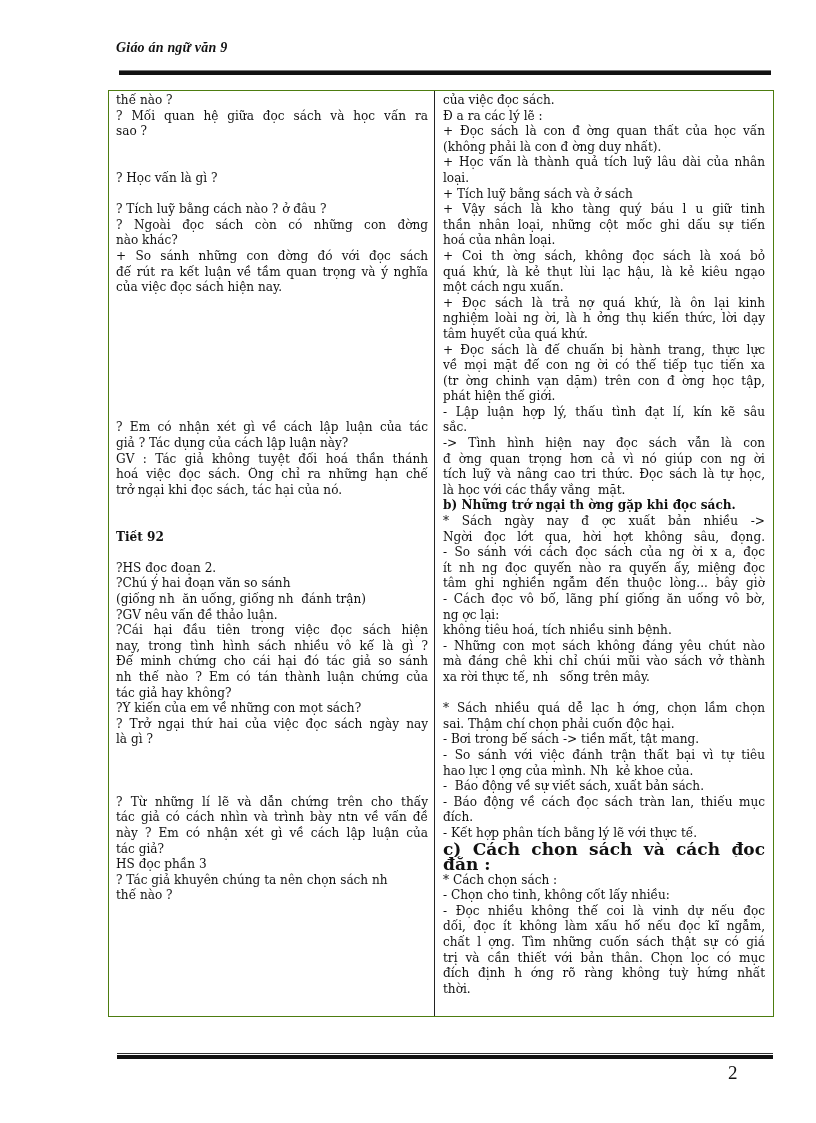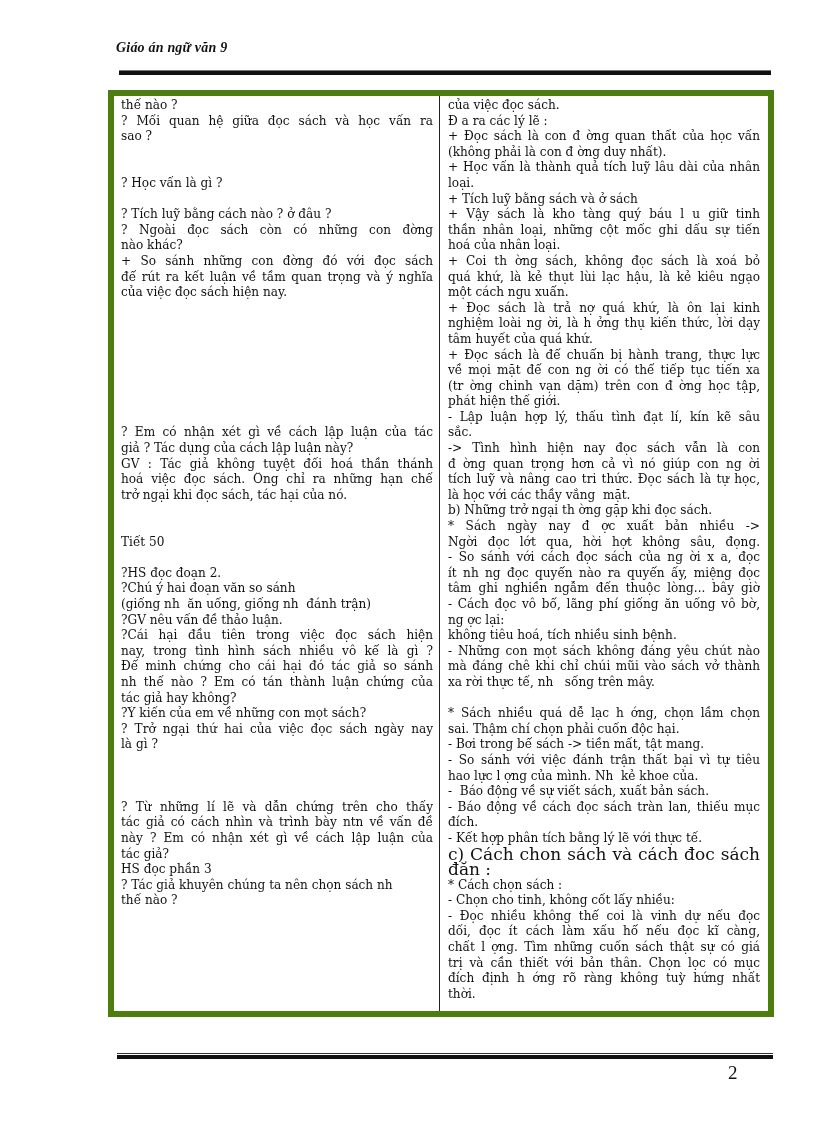--- a/index.html
+++ b/index.html
@@ -1,25 +1,25 @@
 <!DOCTYPE html>
 <html><head>
   <meta charset="utf-8">
   <style>
     html, body { margin: 0; padding: 0; background: #ffffff; }
     body { width: 816px; height: 1123px; position: relative; overflow: hidden; font-family: "DejaVu Serif", "Liberation Serif", serif; color: #111; }
     .header-title { position: absolute; left: 116px; top: 40px; font-family: "Liberation Serif", serif; font-style: italic; font-weight: bold; font-size: 14px; letter-spacing: 0.2px; }
     .header-rule { position: absolute; left: 119px; top: 70px; width: 652px; height: 4px; background: #111; border-top: 1px solid #777; }
-    .lesson-table { position: absolute; left: 108px; top: 90px; width: 666px; height: 927px; border: 6px solid #4d7c0f; display: flex; box-sizing: border-box; }
+    .lesson-table { position: absolute; left: 108px; top: 90px; width: 666px; height: 927px; border: 1px solid #4d7c0f; display: flex; box-sizing: border-box; }
     .col { box-sizing: border-box; padding: 2px 6px 0 7px; font-size: 12.1px; line-height: 15.6px; }
     .col-left { width: 326px; border-right: 1px solid #222; }
     .col-right { flex: 1; padding-left: 8px; padding-right: 8px; }
     .line { white-space: pre; overflow: hidden; height: 15.6px; }
     .justify { text-align: justify; text-align-last: justify; white-space: normal; }
-    .bold { font-weight: normal; }
+    .bold { font-weight: bold; }
     .big { font-size: 17px; }
     .footer-rule-thin { position: absolute; left: 117px; top: 1053px; width: 656px; height: 1px; background: #333; }
     .footer-rule-thick { position: absolute; left: 117px; top: 1055px; width: 656px; height: 4px; background: #111; }
     .page-number { position: absolute; left: 728px; top: 1062px; font-family: "Liberation Serif", serif; font-size: 19px; }
   </style>
 </head>
 <body>
 
 <div class="header-title">Giáo án ngữ văn 9</div>
 <div class="header-rule"></div>
@@ -47,21 +47,21 @@
       <div class="line"></div>
       <div class="line"></div>
       <div class="line"></div>
       <div class="line justify">? Em có nhận xét gì về cách lập luận của tác</div>
       <div class="line">giả ? Tác dụng của cách lập luận này?</div>
       <div class="line justify">GV : Tác giả không tuyệt đối hoá thần thánh</div>
       <div class="line justify">hoá việc đọc sách. Ông chỉ ra những hạn chế</div>
       <div class="line">trở ngại khi đọc sách, tác hại của nó.</div>
       <div class="line"></div>
       <div class="line"></div>
-      <div class="line bold">Tiết 50</div>
+      <div class="line bold">Tiết 92</div>
       <div class="line"></div>
       <div class="line">?HS đọc đoạn 2.</div>
       <div class="line">?Chú ý hai đoạn văn so sánh</div>
       <div class="line">(giống nh  ăn uống, giống nh  đánh trận)</div>
       <div class="line">?GV nêu vấn đề thảo luận.</div>
       <div class="line justify">?Cái hại đầu tiên trong việc đọc sách hiện</div>
       <div class="line justify">nay, trong tình hình sách nhiều vô kể là gì ?</div>
       <div class="line justify">Để minh chứng cho cái hại đó tác giả so sánh</div>
       <div class="line justify">nh  thế nào ? Em có tán thành luận chứng của</div>
       <div class="line">tác giả hay không?</div>
@@ -126,21 +126,21 @@
       <div class="line">hao lực l ợng của mình. Nh  kẻ khoe của.</div>
       <div class="line">-  Báo động về sự viết sách, xuất bản sách.</div>
       <div class="line justify">- Báo động về cách đọc sách tràn lan, thiếu mục</div>
       <div class="line">đích.</div>
       <div class="line">- Kết hợp phân tích bằng lý lẽ với thực tế.</div>
       <div class="line justify bold big">c) Cách chọn sách và cách đọc sách đúng</div>
       <div class="line bold big">đắn :</div>
       <div class="line">* Cách chọn sách :</div>
       <div class="line">- Chọn cho tinh, không cốt lấy nhiều:</div>
       <div class="line justify">- Đọc nhiều không thể coi là vinh dự nếu đọc</div>
-      <div class="line justify">dối, đọc ít cách làm xấu hổ nếu đọc kĩ càng,</div>
+      <div class="line justify">dối, đọc ít không làm xấu hổ nếu đọc kĩ ngẫm,</div>
       <div class="line justify">chất l ợng. Tìm những cuốn sách thật sự có giá</div>
       <div class="line justify">trị và cần thiết với bản thân. Chọn lọc có mục</div>
       <div class="line justify">đích định h ớng rõ ràng không tuỳ hứng nhất</div>
       <div class="line">thời.</div>
     </div>
 </div>
 
 <div class="footer-rule-thin"></div>
 <div class="footer-rule-thick"></div>
 <div class="page-number">2</div>

